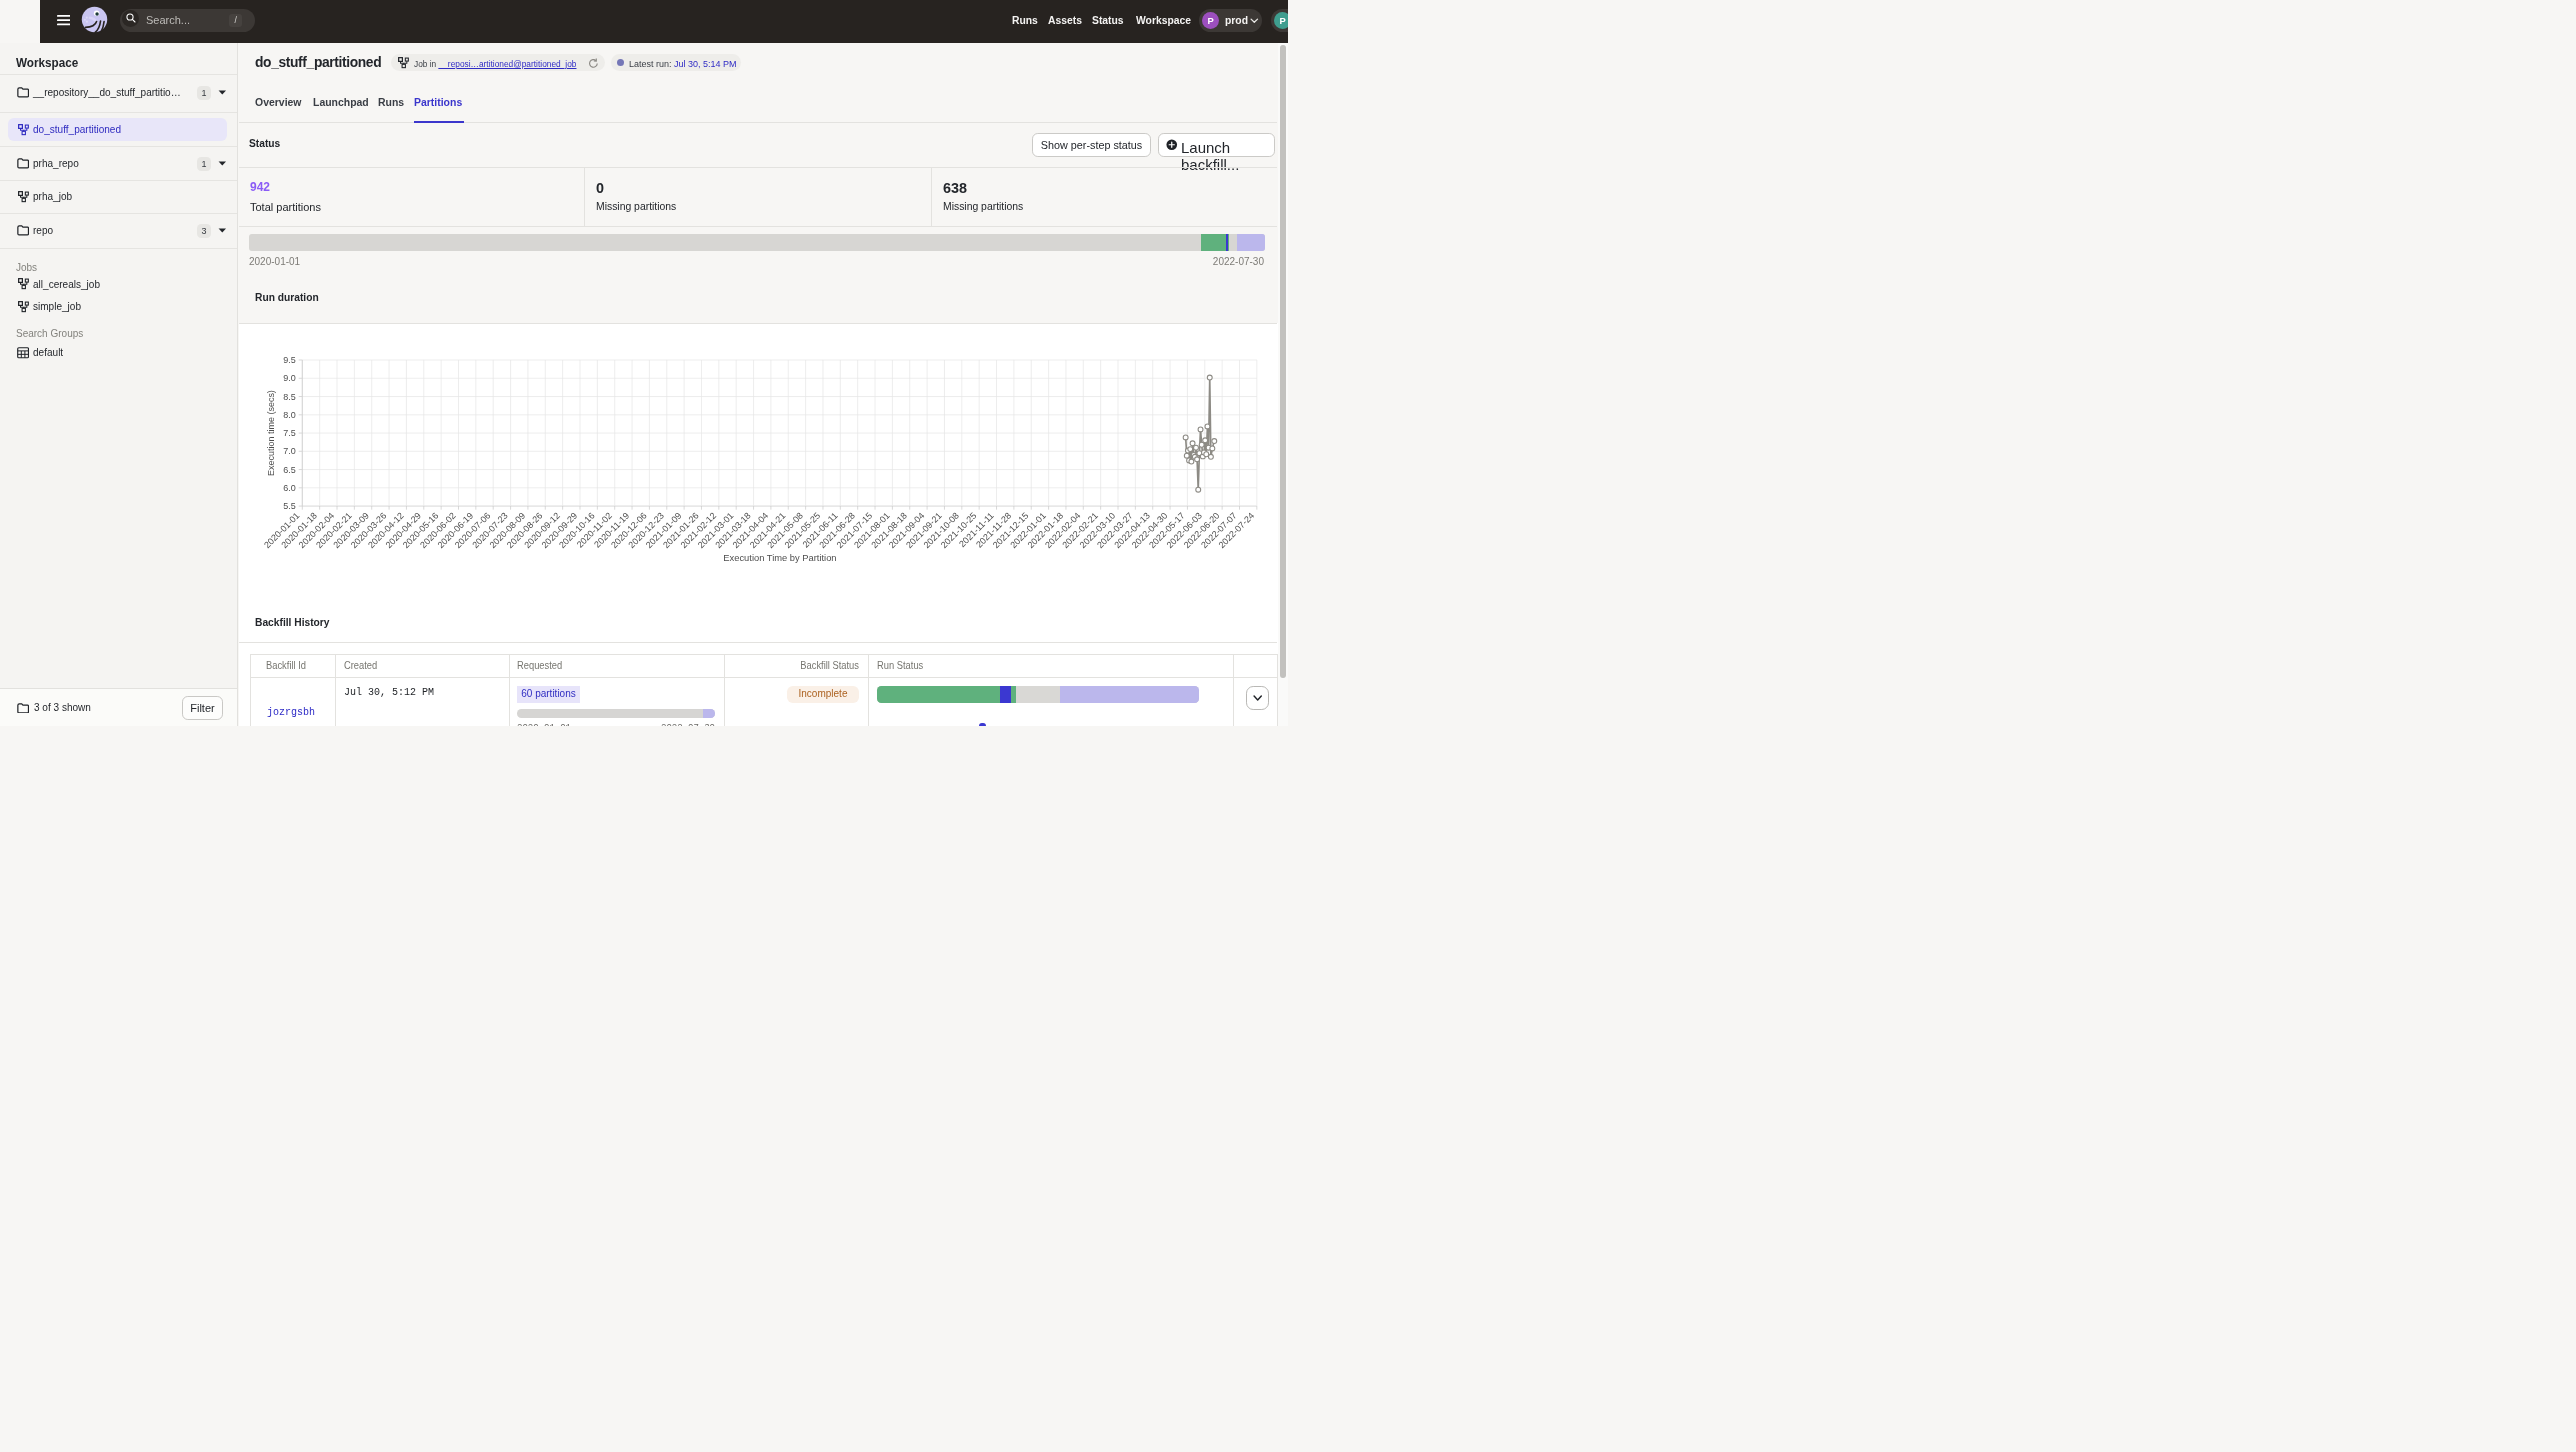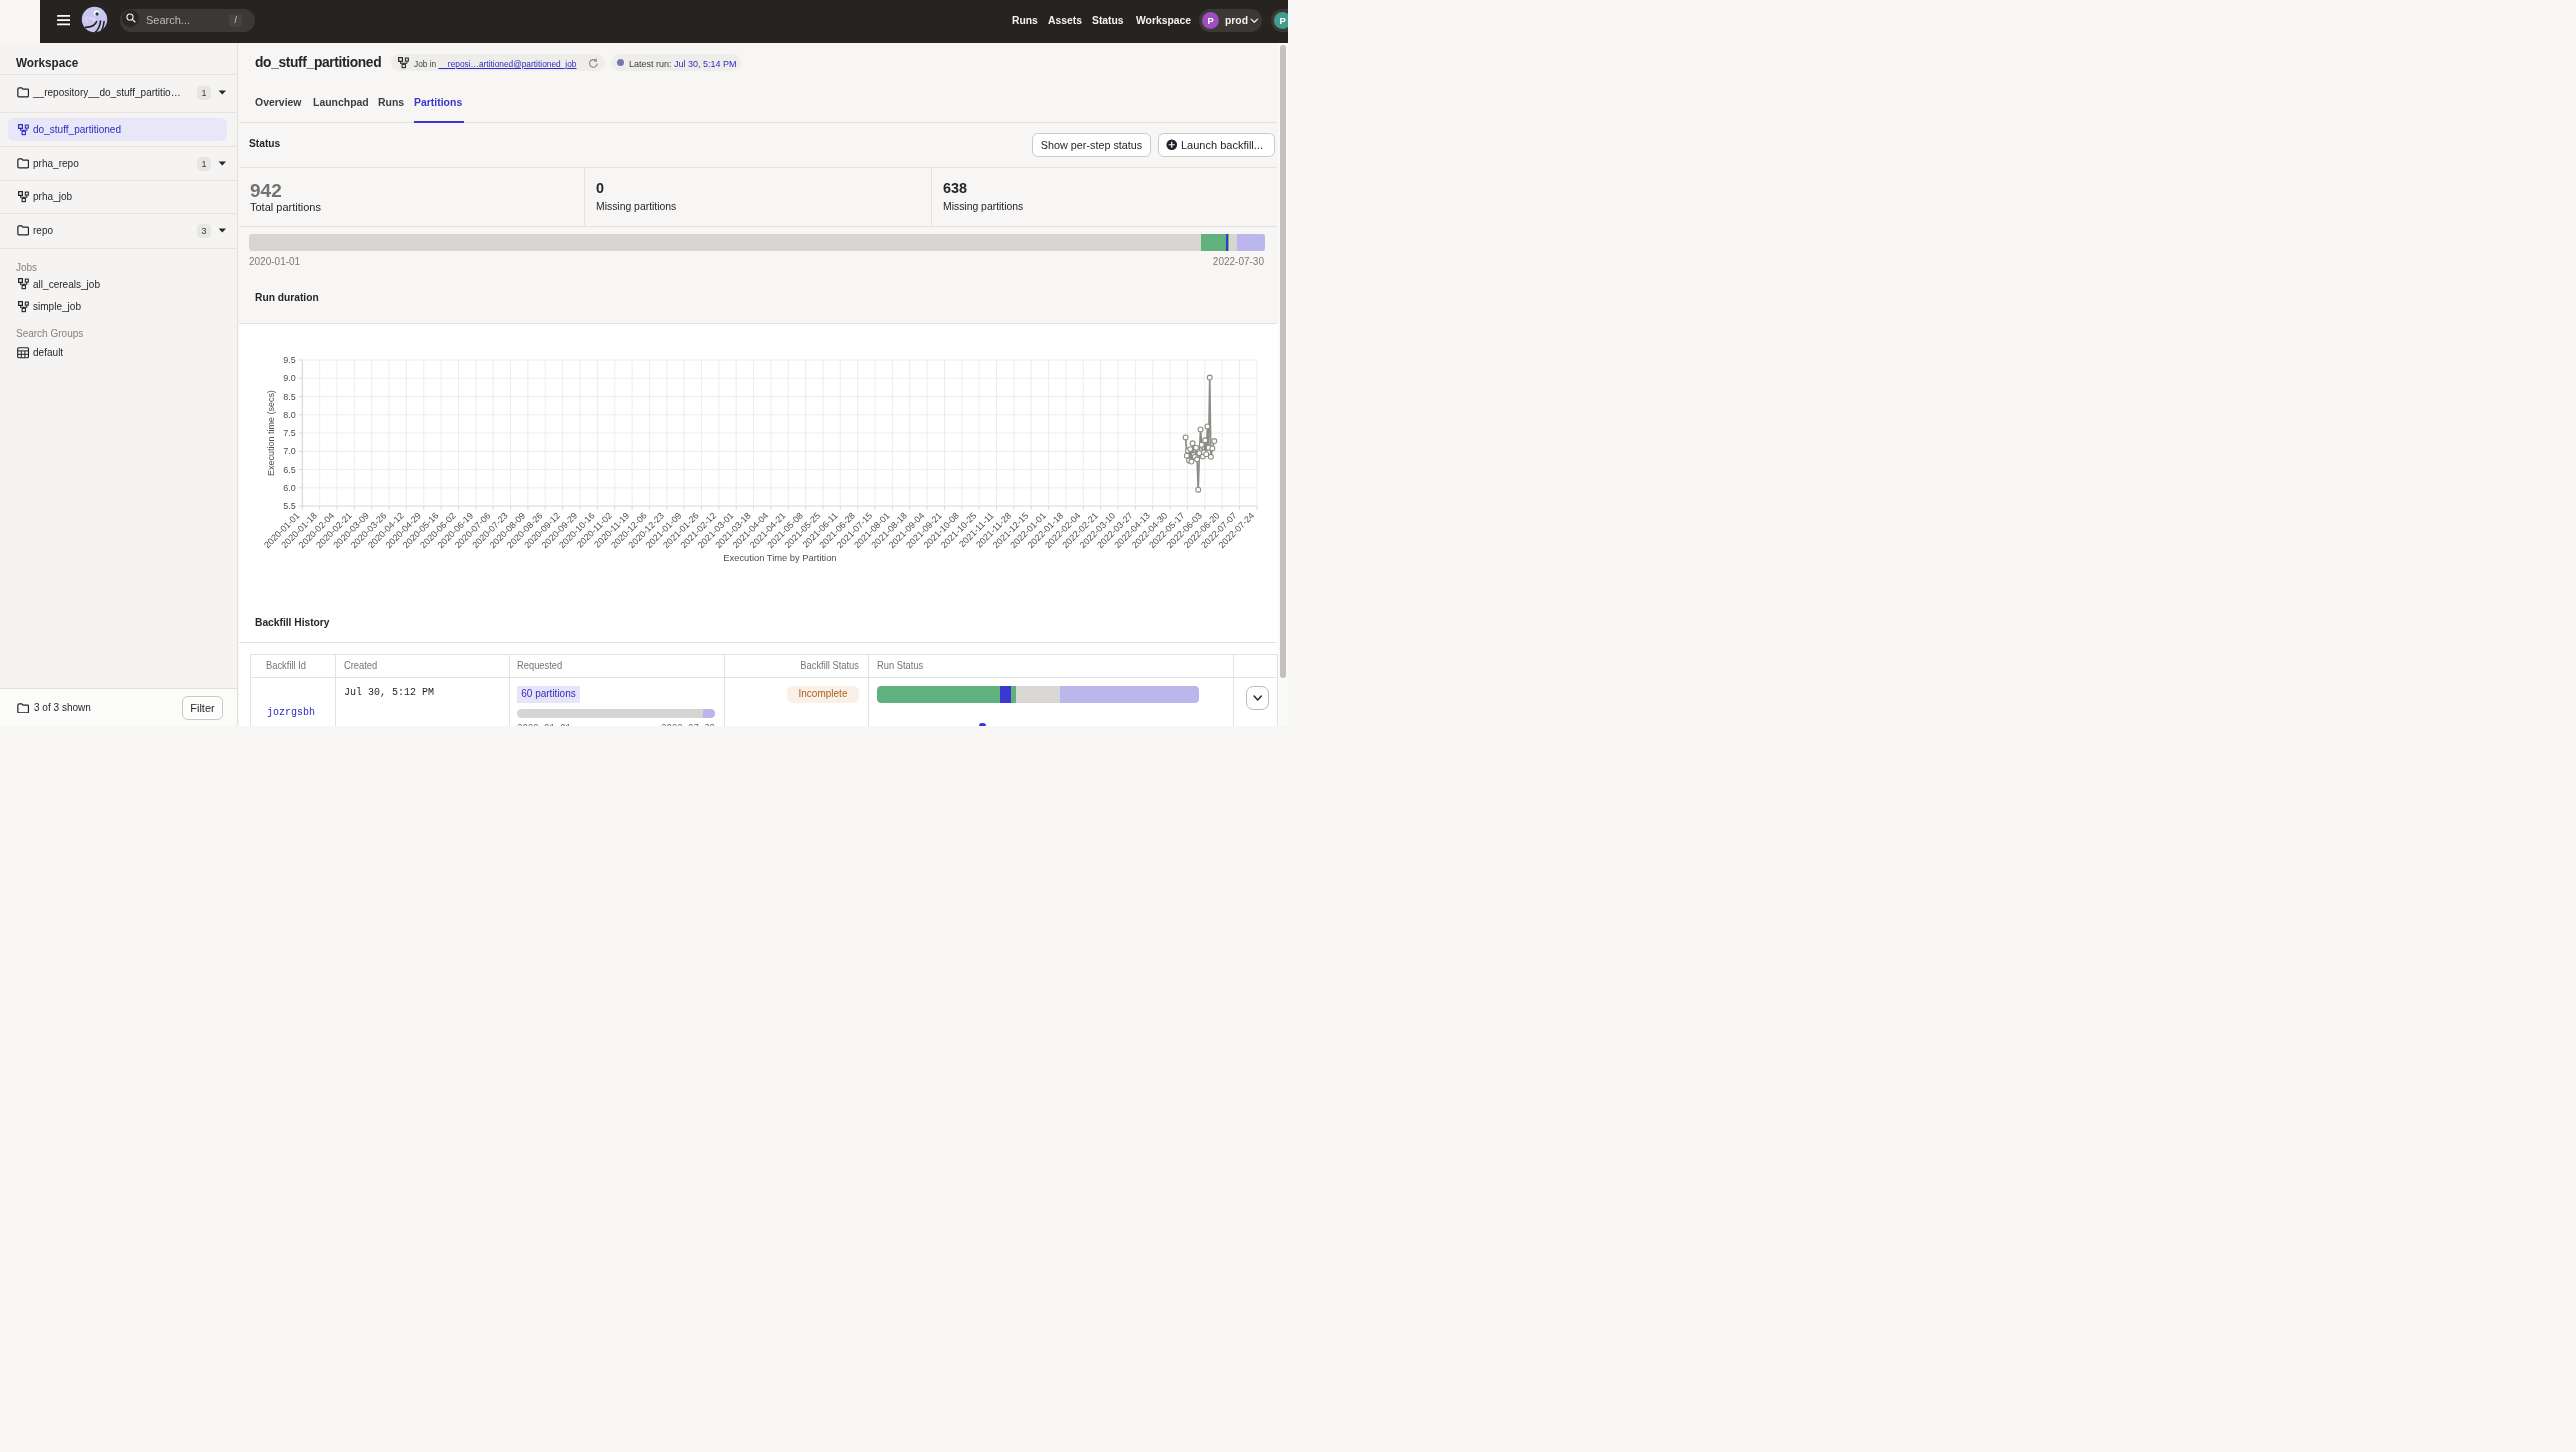--- a/index.html
+++ b/index.html
@@ -183,27 +183,27 @@
 <div class="hline" style="left:239px;top:122px;width:1038px;background:#E3E2DF;"></div>
 <div class="abs" style="left:414px;top:121px;width:50px;height:2.2px;background:#3B36CC;"></div>
 
 <div class="abs" style="left:249px;top:137px;font-size:11.5px;font-weight:bold;color:#23262B;transform:scaleX(0.89);transform-origin:0 50%;">Status</div>
 <div class="abs" style="left:1032px;top:133px;width:119px;height:24px;border-radius:5.8px;background:#FFFFFF;border:0.7px solid #CBCAC7;font-size:10.8px;color:#23262B;text-align:center;line-height:22px;">Show per-step status</div>
 <div class="abs" style="left:1158px;top:133px;width:117px;height:24px;border-radius:5.8px;background:#FFFFFF;border:0.7px solid #CBCAC7;"></div>
 <svg class="abs" style="left:1166px;top:139px;" width="11.5" height="11.5" viewBox="0 0 16 16">
   <circle cx="8" cy="8" r="7.4" fill="#1F2227"></circle>
   <path d="M8 4.4 V11.6 M4.4 8 H11.6" stroke="#fff" stroke-width="1.7" stroke-linecap="round"></path>
 </svg>
-<div class="abs" style="left:1181px;top:139px;font-size:11px;color:#23262B;">Launch backfill...</div>
+<div class="abs" style="left:1181px;top:139px;font-size:15px;color:#23262B;">Launch backfill...</div>
 
 <div class="hline" style="left:239px;top:167px;width:1038px;background:#E3E2DF;"></div>
 <div class="hline" style="left:239px;top:226px;width:1038px;background:#E3E2DF;"></div>
 <div class="vline" style="left:584px;top:167px;height:59px;background:#E3E2DF;"></div>
 <div class="vline" style="left:931px;top:167px;height:59px;background:#E3E2DF;"></div>
-<div class="abs" style="left:250px;top:180px;font-size:19px;font-weight:bold;color:#737373;">942</div>
+<div class="abs" style="left:250px;top:180px;font-size:12px;font-weight:bold;color:#8b5cf6;">942</div>
 <div class="abs" style="left:250px;top:201px;font-size:11px;color:#23262B;">Total partitions</div>
 <div class="abs" style="left:596px;top:180px;font-size:14.4px;font-weight:bold;color:#23262B;">0</div>
 <div class="abs" style="left:596px;top:201px;font-size:10.4px;color:#23262B;">Missing partitions</div>
 <div class="abs" style="left:943px;top:180px;font-size:14.4px;font-weight:bold;color:#23262B;">638</div>
 <div class="abs" style="left:943px;top:201px;font-size:10.4px;color:#23262B;">Missing partitions</div>
 
 <div class="abs" style="left:249px;top:234px;width:1016px;height:17.3px;border-radius:2.9px;overflow:hidden;background:#D7D6D3;">
   <div class="abs" style="left:952px;top:0;width:25px;height:17.3px;background:#5FB17D;"></div>
   <div class="abs" style="left:977px;top:0;width:2.2px;height:17.3px;background:#3B38D1;"></div>
   <div class="abs" style="left:979px;top:0;width:1.1px;height:17.3px;background:#5FB17D;"></div>

